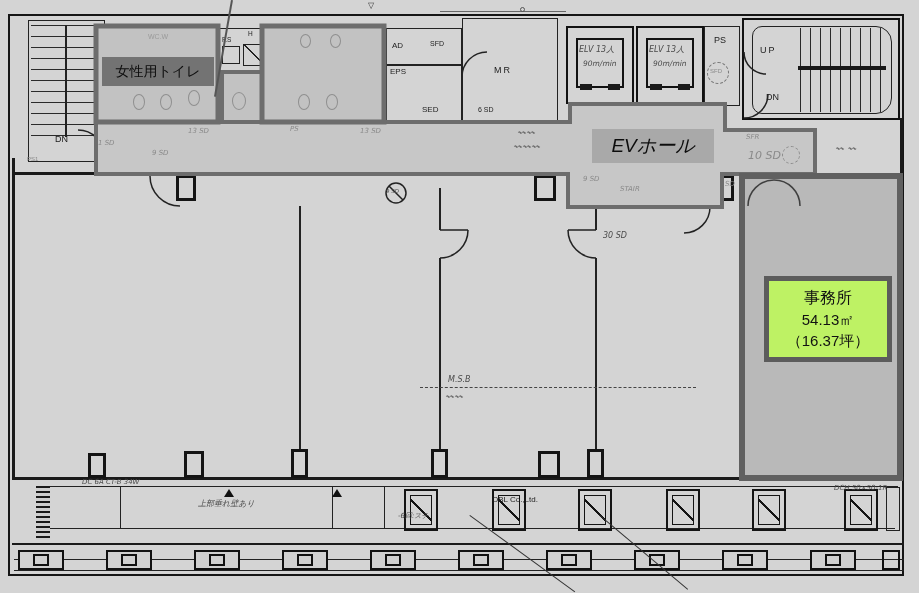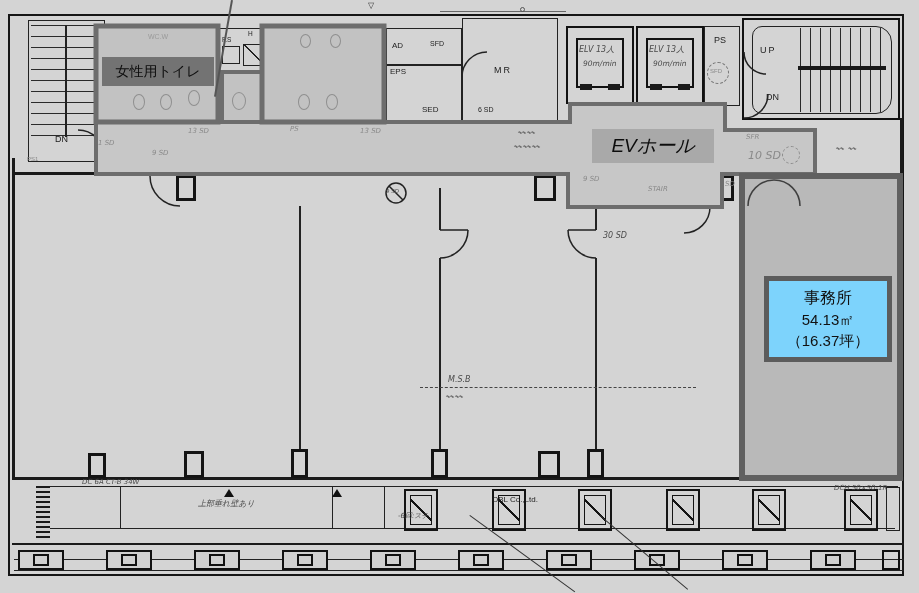--- a/index.html
+++ b/index.html
@@ -16,21 +16,21 @@
   .stepsH{background:repeating-linear-gradient(180deg,#2a2a2a 0 1.5px,transparent 1.5px 11px);}
   .stepsV{background:repeating-linear-gradient(90deg,#2a2a2a 0 1.5px,transparent 1.5px 10px);}
   .wf{position:absolute;width:34px;height:42px;border:2px solid #141414;box-sizing:border-box;}
   .wf::after{content:"";position:absolute;inset:4px;border:1.5px solid #141414;background:linear-gradient(45deg,transparent 46%,#141414 46% 54%,transparent 54%);}
   .bw{position:absolute;width:46px;height:20px;border:2px solid #111;background:#d0d0d0;display:flex;align-items:center;justify-content:center;box-sizing:border-box;}
   .bw::after{content:"";width:12px;height:8px;border:2px solid #111;}
   .oval{position:absolute;border:1.5px solid #8f8f8f;border-radius:50%;}
   .tri{position:absolute;width:0;height:0;border-left:5px solid transparent;border-right:5px solid transparent;border-bottom:8px solid #111;}
   .dash{position:absolute;border-top:1.5px dashed #444;}
   .squig{position:absolute;color:#6a6a6a;font-size:8px;letter-spacing:1px;}
-  #officebox{position:absolute;left:764px;top:276px;width:128px;height:86px;background:#7dd3fc;border:5px solid #5c5c5c;display:flex;flex-direction:column;align-items:center;justify-content:center;gap:2px;box-sizing:border-box;}
+  #officebox{position:absolute;left:764px;top:276px;width:128px;height:86px;background:#bef264;border:5px solid #5c5c5c;display:flex;flex-direction:column;align-items:center;justify-content:center;gap:2px;box-sizing:border-box;}
   #officebox .l1{font-size:16px;color:#111;}
   #officebox .l2,#officebox .l3{font-size:15px;color:#111;}
 </style>
 </head>
 <body>
 
 <div id="plan">
 
   <div class="abs" style="left:8px;top:14px;width:896px;height:562px;border:2px solid #151515;"></div>
 
@@ -181,21 +181,21 @@
   <div class="chip" style="left:592px;top:129px;width:122px;height:34px;background:#a9a9a9;">
     <span style="font-size:19px;font-style:italic;">EVホール</span>
   </div>
 
   <div class="t hw gray" style="left:98px;top:140px;font-size:7px;">1 SD</div>
   <div class="t hw gray" style="left:152px;top:150px;font-size:7px;">9 SD</div>
   <div class="t hw gray" style="left:188px;top:128px;font-size:7px;">13 SD</div>
   <div class="t hw gray" style="left:290px;top:126px;font-size:7px;">PS</div>
   <div class="t hw gray" style="left:360px;top:128px;font-size:7px;">13 SD</div>
   <div class="t hw gray" style="left:583px;top:176px;font-size:7px;">9 SD</div>
-  <div class="t hw gray" style="left:648px;top:186px;font-size:7px;">STAIR</div>
+  <div class="t hw gray" style="left:620px;top:186px;font-size:7px;">STAIR</div>
   <div class="t hw gray" style="left:693px;top:181px;font-size:7px;margin-left:32px;">SD</div>
   <div class="t hw gray" style="left:746px;top:134px;font-size:7px;">SFR</div>
   <div class="t hw gray" style="left:748px;top:150px;font-size:11px;">10 SD</div>
   <div class="abs" style="left:782px;top:146px;width:18px;height:18px;border:1px dashed #8a8a8a;border-radius:50%;"></div>
   <div class="squig" style="left:518px;top:126px;">〰〰</div>
   <div class="squig" style="left:514px;top:140px;">〰〰〰</div>
   <div class="squig" style="left:836px;top:142px;">〰&nbsp;〰</div>
 
   <div class="t hw" style="left:603px;top:232px;font-size:8px;">30 SD</div>
   <div class="t hw" style="left:386px;top:188px;font-size:5.5px;">9 SD</div>

